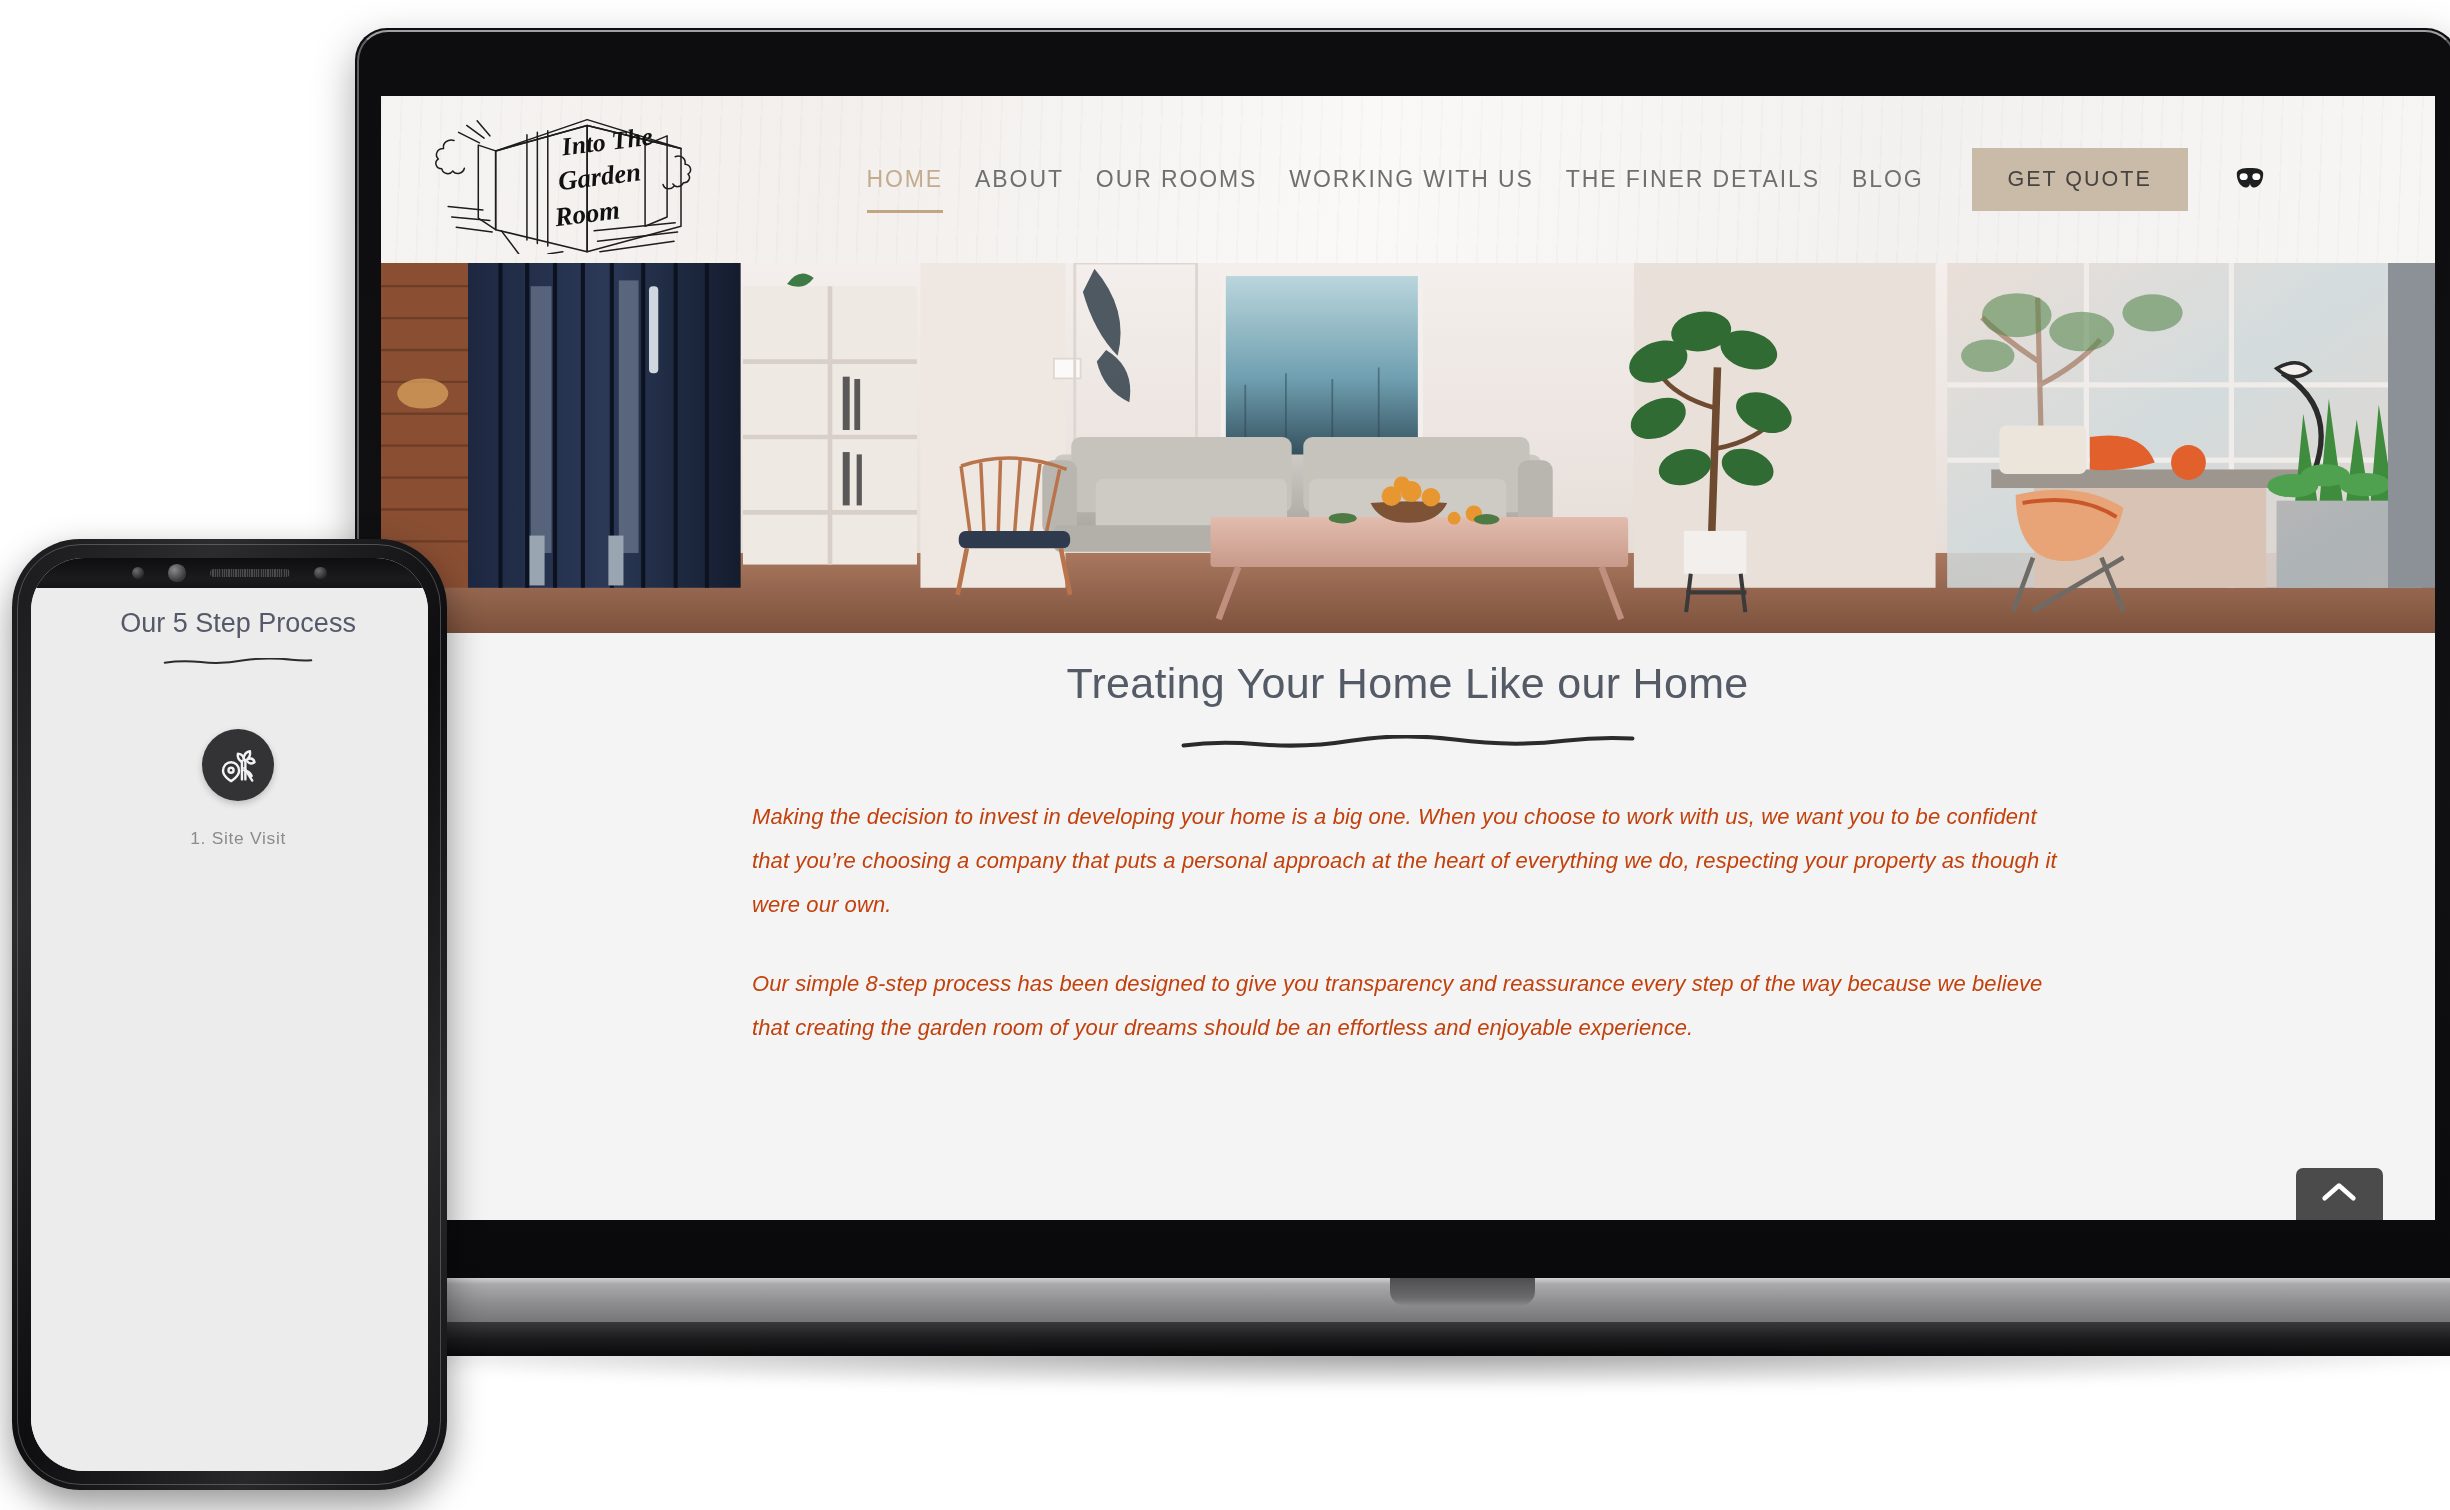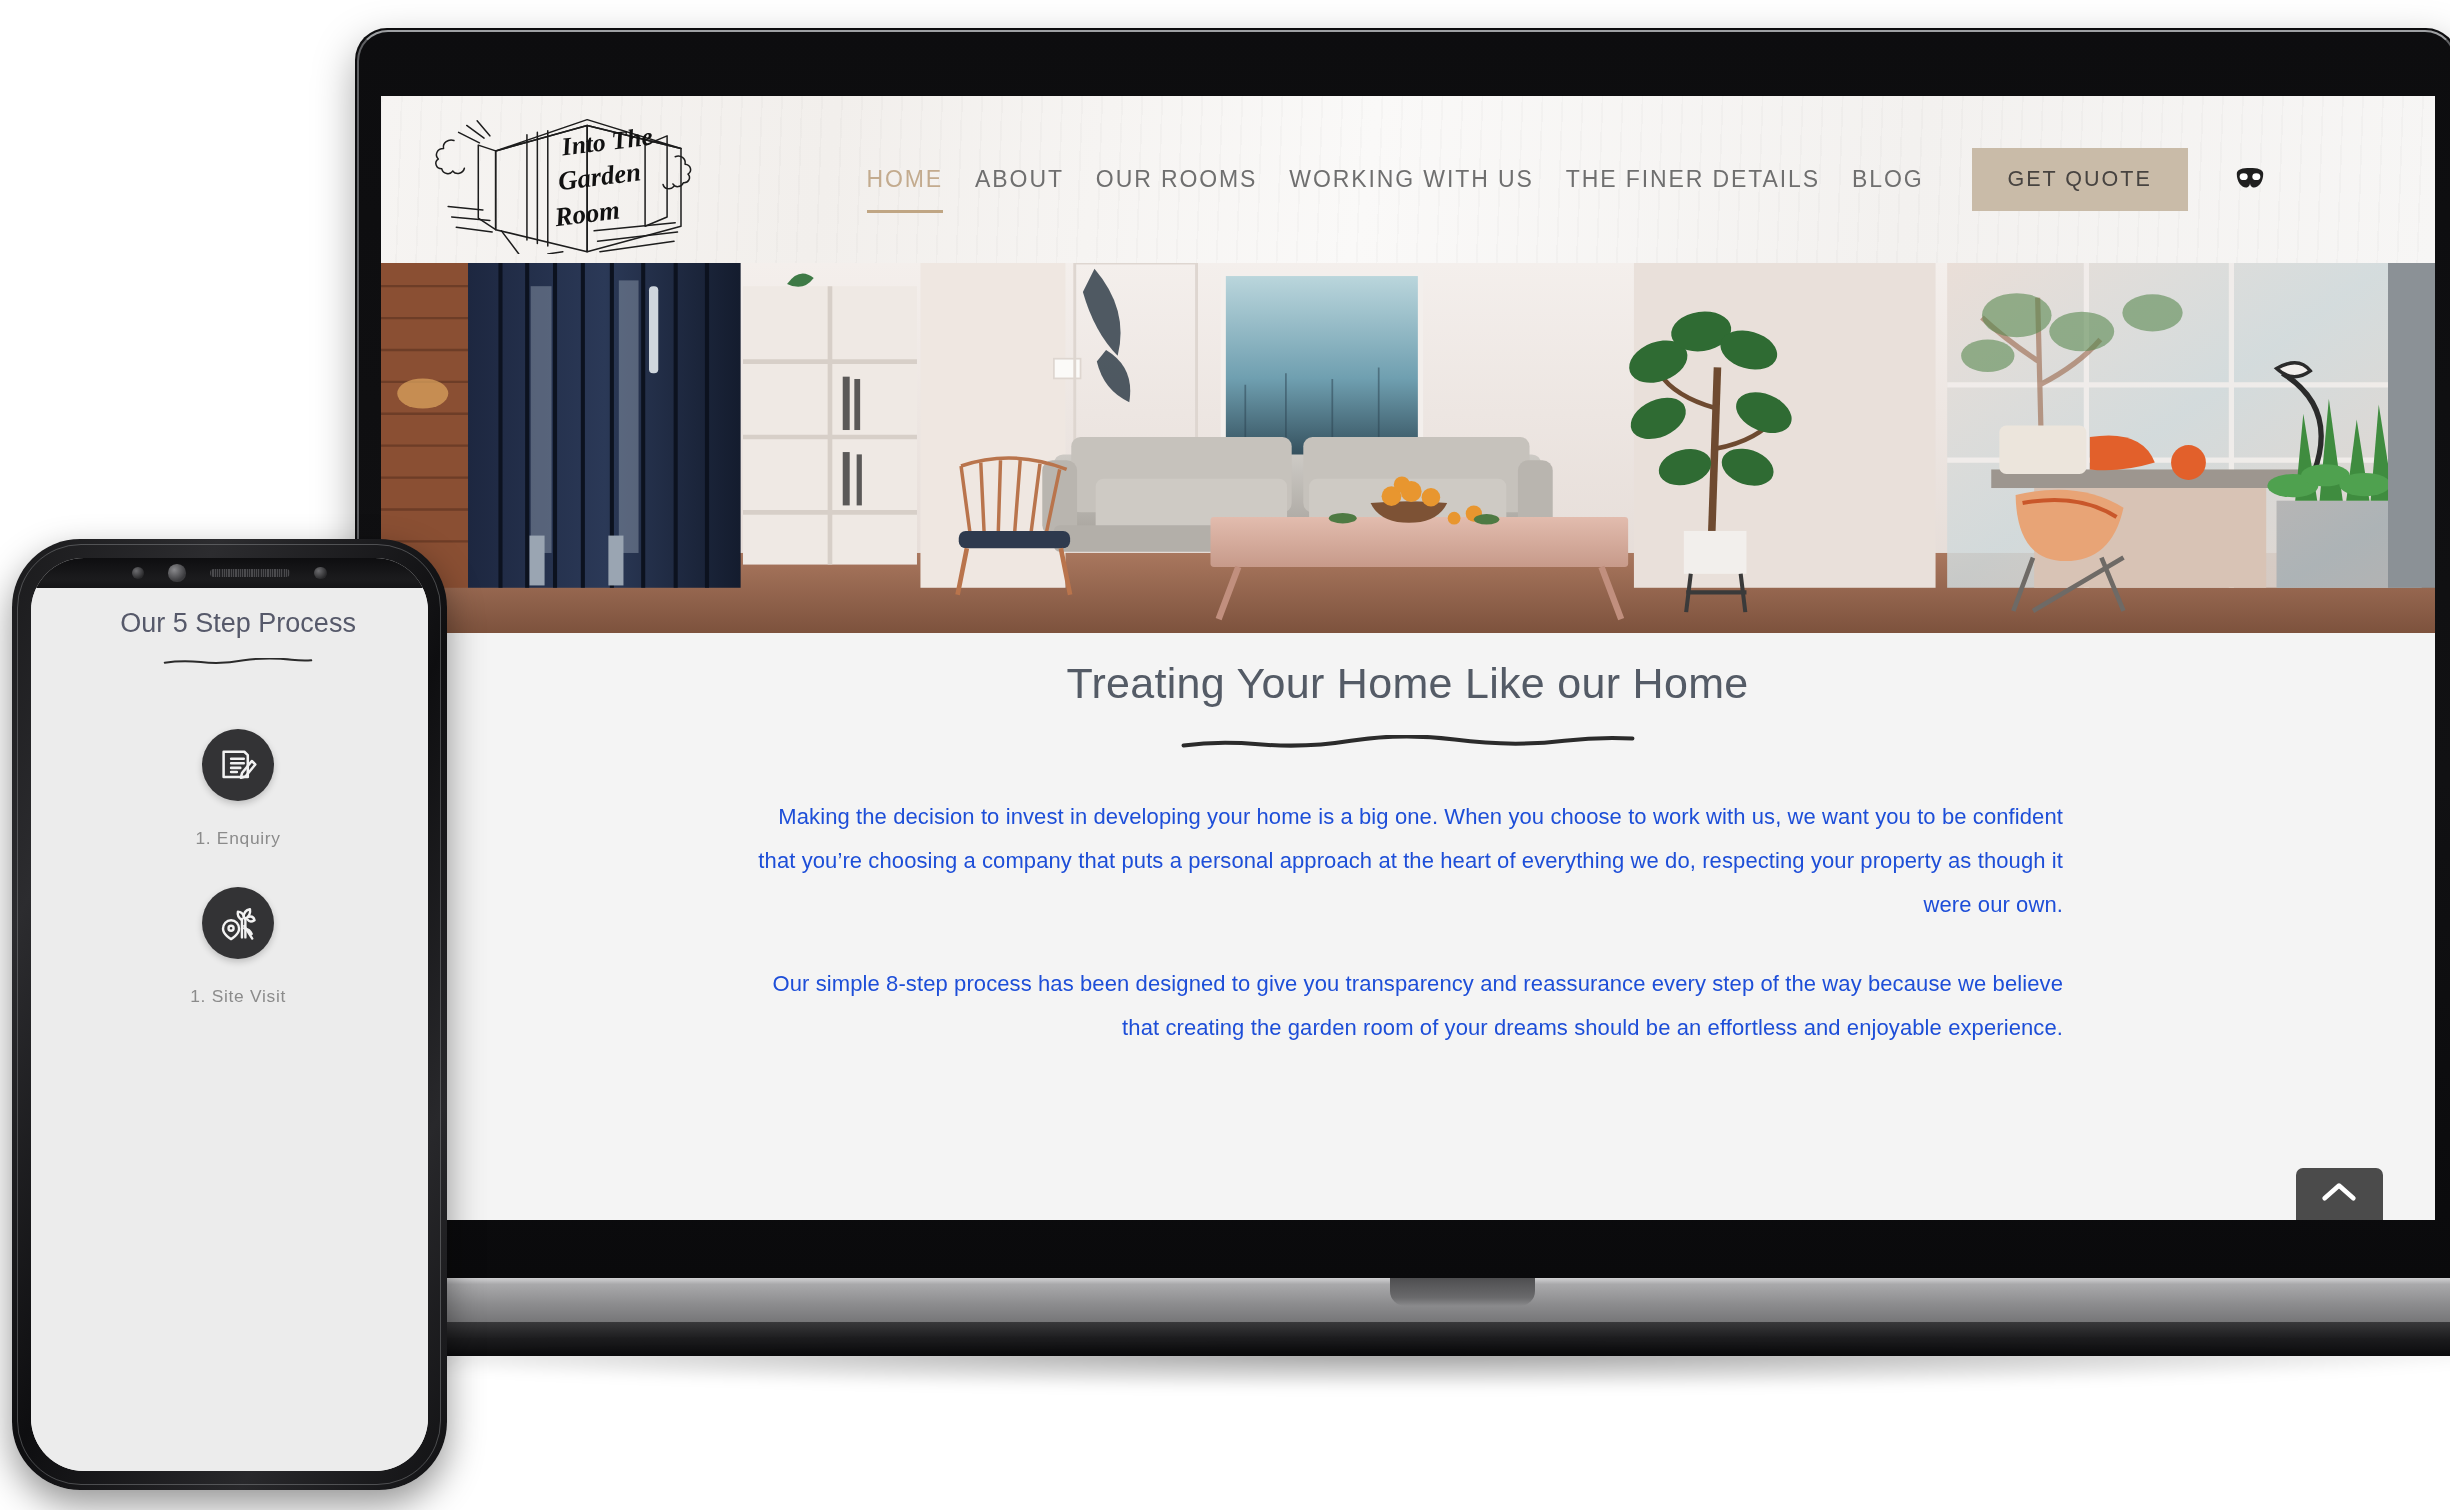--- a/index.html
+++ b/index.html
@@ -78,22 +78,22 @@
   .content{
     position:relative;background:#f4f4f4;height:587px;width:100%;
     padding-top:26px;box-sizing:border-box;
   }
   .sec-title{
     text-align:center;font-size:43px;color:#545b66;font-weight:400;
     letter-spacing:0.3px;margin:0 0 3.5px;
   }
   .squiggle{display:block;margin:27px auto 0;width:458px;height:15px;}
   .para{
-    width:1311px;margin:0 auto;text-align:right;color:#1d4ed8;
-    font-size:22px;line-height:2.0;letter-spacing:0.1px;
+    width:1311px;margin:0 auto;text-align:left;color:#c2410c;
+    font-size:22px;line-height:2.0;letter-spacing:0.1px;font-style:italic;
   }
   .para.p1{margin-top:45px;}
   .para.p2{margin-top:35px;}
 
   .to-top{
     position:absolute;right:52px;bottom:-15px;width:87px;height:67px;
     background:#4b4b4b;border-radius:7px;
     display:flex;align-items:flex-start;justify-content:center;padding-top:12.8px;
     box-sizing:border-box;cursor:pointer;
   }
@@ -462,32 +462,20 @@
     <div class="ph-content">
       <h3 class="ph-title">Our 5 Step Process</h3>
 
       <svg class="ph-squiggle" viewBox="0 0 258 12">
         <path d="M3 8 q30 -4 62 -1 q36 4 74 -3 q40 -6 82 -1 q18 2 34 1" fill="none" stroke="#2b2b2b" stroke-width="3.4" stroke-linecap="round"></path>
       </svg>
 
 
       <div class="steps">
 
-        <div class="step">
-          <span class="step-circle">
-            <svg width="38" height="38" viewBox="0 0 66 66">
-              <g fill="none" stroke="#f2f2f2" stroke-width="4.4" stroke-linecap="round" stroke-linejoin="round">
-                <path d="M14 10 h30 l6 6 v38 h-42 V10 Z"></path>
-                <path d="M21 22 h22 M21 30 h22 M21 38 h16 M21 45 h10"></path>
-                <path d="M40 47 L57 26 l6 6 L46 53 l-8 2 Z"></path>
-              </g>
-            </svg>
-          </span>
-          <span class="step-label">1. Enquiry</span>
-        </div>
 
         <div class="step">
           <span class="step-circle">
             <svg width="39" height="39" viewBox="0 0 68 68">
               <g fill="none" stroke="#f2f2f2" stroke-width="4.2" stroke-linecap="round" stroke-linejoin="round">
                 <path d="M21 30 c8 0 14 7 14 15 c0 10 -14 18 -14 18 c0 0 -14 -8 -14 -18 c0 -8 6 -15 14 -15 Z"></path>
                 <circle cx="21" cy="44" r="4.4"></circle>
                 <path d="M40 60 L40 28 M46 60 L46 26"></path>
                 <path d="M40 30 q-9 -6 -7 -15 q10 1 11 12"></path>
                 <path d="M46 28 q10 -7 8 -17 q-11 2 -11 14"></path>

